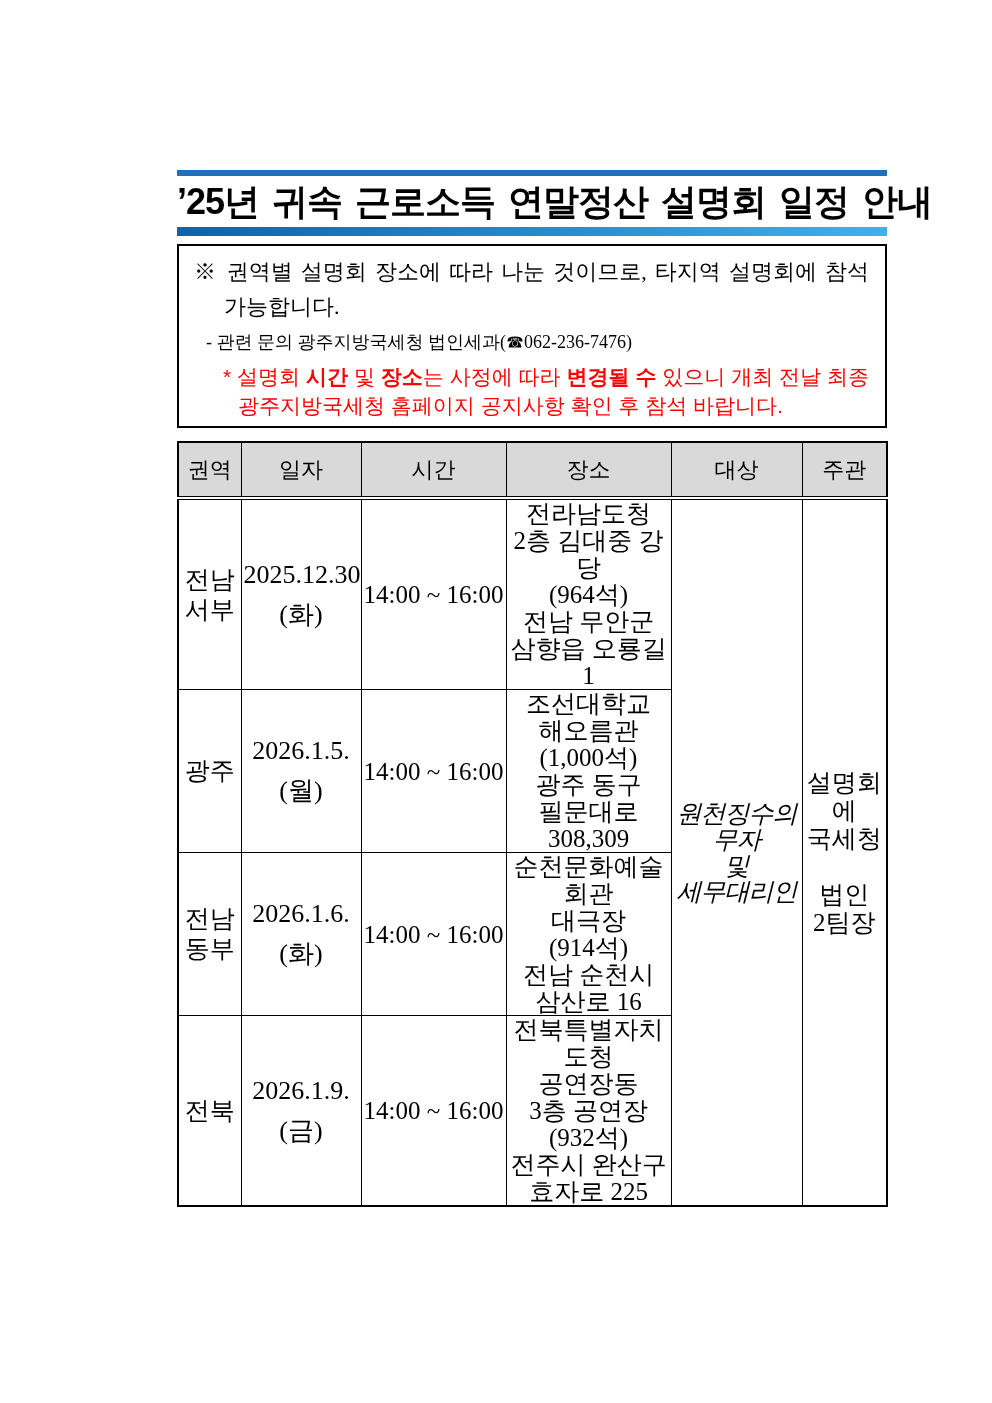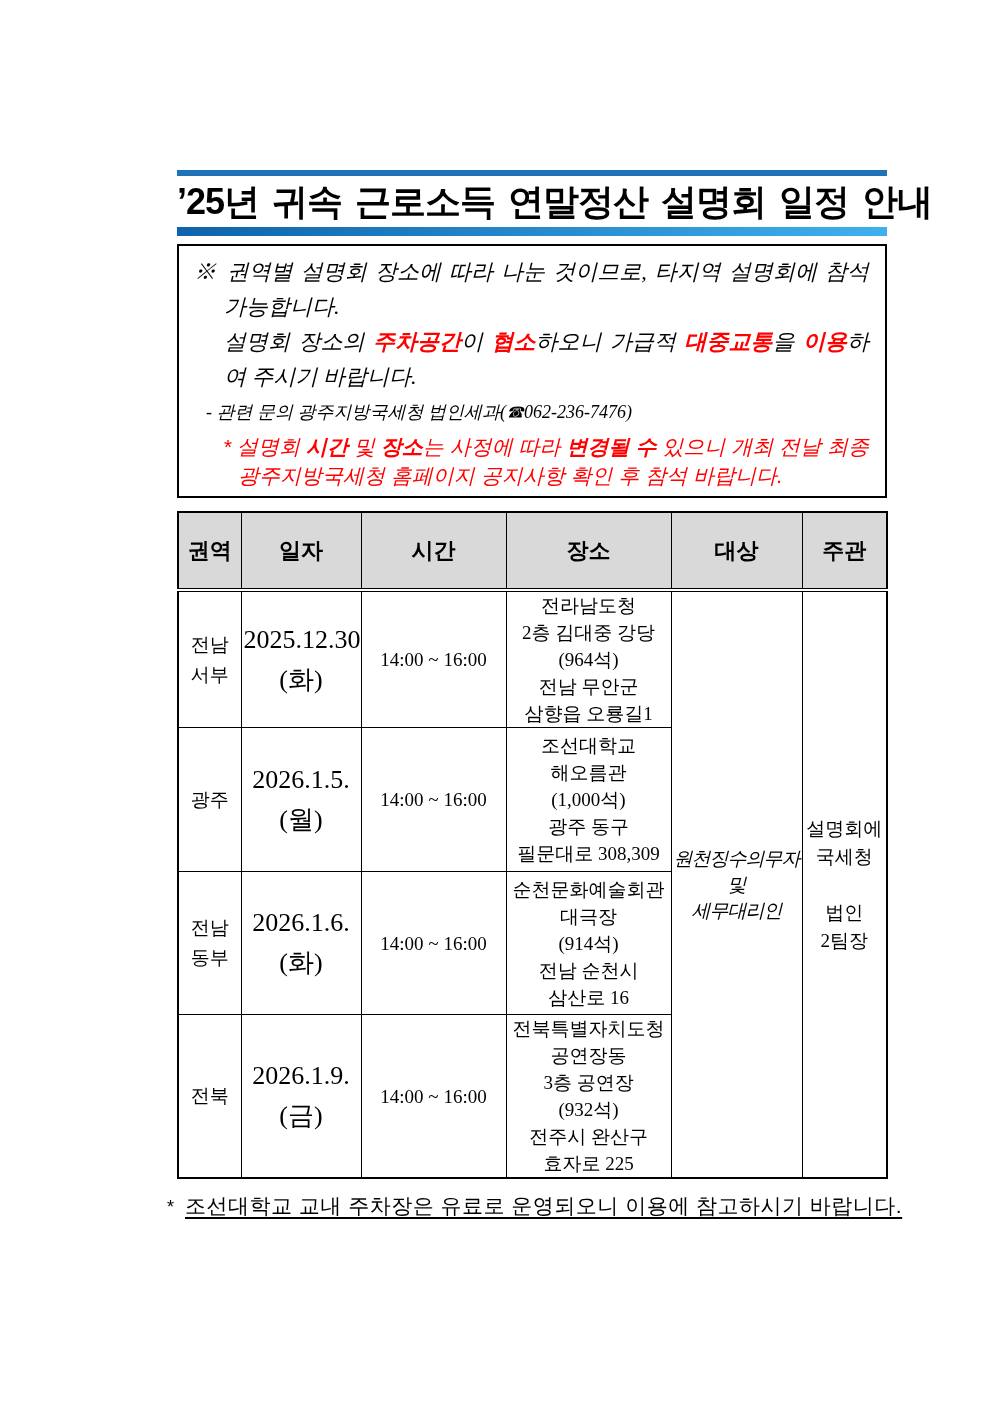--- a/index.html
+++ b/index.html
@@ -32,21 +32,21 @@
     text-align:center;white-space:nowrap;
   }
   .bar-bottom{height:9px;background:linear-gradient(90deg,var(--gradient-left),var(--gradient-right));}
 
   
   .notice-box{
     margin-top:8px;
     border:2px solid var(--line-black);
     padding:8px 16px 6px 15px;
   }
-  .notice-box p{margin:0;font-style:italic;}
+  .notice-box p{margin:0;}
   .n-p1,.n-p2{
     font-size:22px;line-height:35px;
     text-align:justify;
   }
   .n-p1{padding-left:30px;text-indent:-30px;}
   .n-p2{padding-left:30px;}
   .rb{color:var(--accent-red);font-weight:bold;}
   .n-contact{
     font-size:18px;line-height:36px;
     padding-left:12px;
@@ -71,25 +71,25 @@
   table.schedule td,table.schedule th{
     border:1px solid var(--line-black);
     vertical-align:middle;
     text-align:center;
     padding:0 2px;
     overflow:hidden;
   }
   table.schedule{border:2px solid var(--line-black);}
   table.schedule th{
     background:var(--header-bg);
-    height:78px;
-    font-size:22px;font-weight:bold;
+    height:56px;
+    font-size:22px;font-weight:normal;
     border-bottom:4px double var(--line-black);
   }
-  .c{white-space:pre-line;font-size:19px;}
+  .c{white-space:pre-line;font-size:25px;}
   .cell-region{line-height:30px;}
   .cell-date{line-height:40px;font-size:26px;}
   .cell-time{line-height:27px;}
   .cell-place{line-height:27px;}
   .cell-target{line-height:26px;letter-spacing:-1px;font-style:italic;}
   .cell-host{line-height:28px;}
   tr.r1 td{height:136px;}
   tr.r2 td{height:144px;}
   tr.r3 td{height:143px;}
   tr.r4 td{height:163px;}
@@ -114,21 +114,20 @@
 
     <header class="title-block">
       <div class="bar-top"></div>
       <h1 class="title-text">’25년 귀속 근로소득 연말정산 설명회 일정 안내</h1>
       <div class="bar-bottom"></div>
     </header>
 
     <section class="notice-box">
       <p class="n-p1"><span class="mark">※</span> <span>권역별 설명회 장소에 따라 나눈 것이므로, 타지역 설명회에 참석 가능합니다.</span></p>
 
-      <p class="n-p2"><span>설명회 장소의 </span><span class="rb">주차공간</span><span>이 </span><span class="rb">협소</span><span>하오니 가급적 </span><span class="rb">대중교통</span><span>을 </span><span class="rb">이용</span><span>하여 주시기 바랍니다.</span></p>
 
       <p class="n-contact">- 관련 문의 광주지방국세청 법인세과(☎062-236-7476)</p>
 
       <p class="n-caution"><span>* 설명회 </span><span class="cb">시간</span><span> 및 </span><span class="cb">장소</span><span>는 사정에 따라 </span><span class="cb">변경될 수</span><span> 있으니 개최 전날 최종 광주지방국세청 홈페이지 공지사항 확인 후 참석 바랍니다.</span></p>
     </section>
 
     <table class="schedule">
       <colgroup>
         <col style="width:63px">
           <col style="width:120px">
@@ -199,16 +198,15 @@
           <td class="c cell-place">전북특별자치도청
 공연장동
 3층 공연장
 (932석)
 전주시 완산구
 효자로 225</td>
         </tr>
       </tbody>
     </table>
 
-    <p class="footnote"><span class="star">*</span><span class="u">조선대학교 교내 주차장은 유료로 운영되오니 이용에 참고하시기 바랍니다.</span></p>
 
   </div>
 </div>
 
 </body></html>

